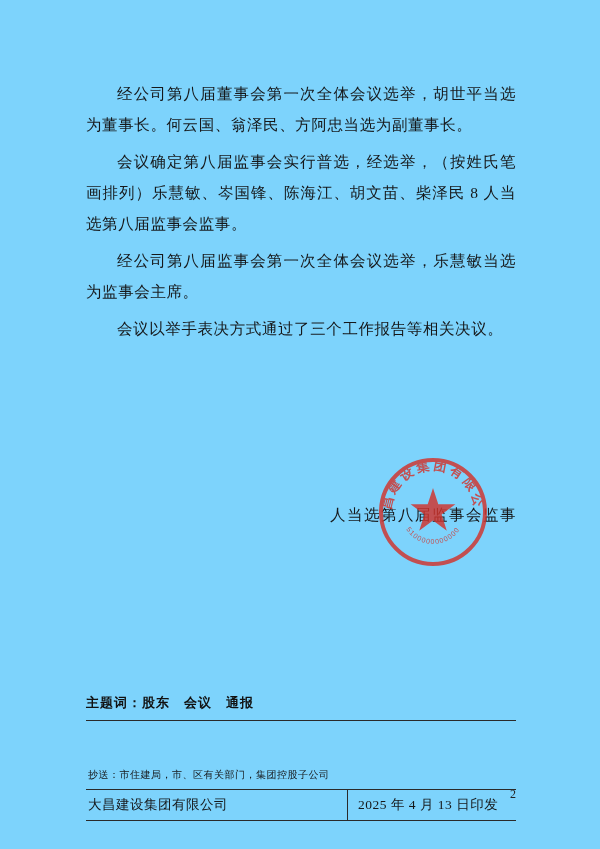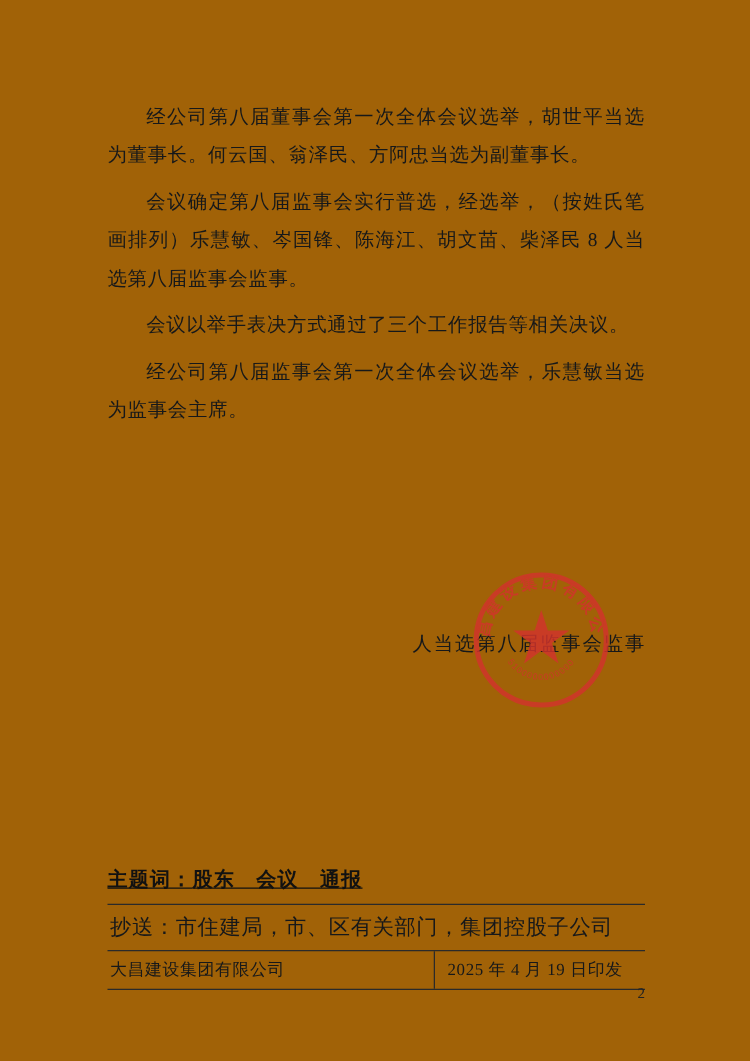--- a/index.html
+++ b/index.html
@@ -11,21 +11,21 @@
     height: 849px;
     background: #ffffff;
     font-family: "Liberation Serif", "DejaVu Serif", serif;
     color: #1a1a1a;
     overflow: hidden;
   }
   .page {
     position: relative;
     width: 600px;
     height: 849px;
-    background: #a16207;
+    background: #7dd3fc;
   }
   .content {
     position: absolute;
     left: 86px;
     top: 78px;
     width: 430px;
   }
   .para {
     font-size: 15.5px;
     line-height: 31px;
@@ -58,36 +58,36 @@
     opacity: 0.82;
   }
   
   .footer {
     position: absolute;
     left: 86px;
     top: 694px;
     width: 430px;
   }
   .keywords {
-    font-size: 16px;
+    font-size: 13px;
     font-weight: bold;
     letter-spacing: 1px;
     padding-bottom: 8px;
     color: #111;
-    text-decoration: underline;
   }
   .rule {
     border-top: 1px solid #2a2a2a;
     height: 0;
   }
   .cc-row {
-    font-size: 17px;
+    font-size: 10px;
     letter-spacing: 0.5px;
     padding: 6px 0 7px 2px;
     color: #16181a;
+    margin-top: 41px;
   }
   .bottom-row {
     display: flex;
     font-size: 13.5px;
     letter-spacing: 0.5px;
     color: #16181a;
   }
   .bottom-left {
     flex: 1 1 auto;
     padding: 6px 0 6px 2px;
@@ -107,22 +107,22 @@
   }
 </style>
 </head>
 <body>
 
 <div class="page">
 
   <div class="content">
     <p class="para">经公司第八届董事会第一次全体会议选举，胡世平当选为董事长。何云国、翁泽民、方阿忠当选为副董事长。</p>
     <p class="para">会议确定第八届监事会实行普选，经选举，（按姓氏笔画排列）乐慧敏、岑国锋、陈海江、胡文苗、柴泽民 8 人当选第八届监事会监事。</p>
+    <p class="para">经公司第八届监事会第一次全体会议选举，乐慧敏当选为监事会主席。</p>
     <p class="para">会议以举手表决方式通过了三个工作报告等相关决议。</p>
-    <p class="para">经公司第八届监事会第一次全体会议选举，乐慧敏当选为监事会主席。</p>
   </div>
 
   <div class="date-line">人当选第八届监事会监事</div>
 
   <div class="seal">
     <svg width="120" height="120" viewBox="0 0 120 120" xmlns="http://www.w3.org/2000/svg">
       <defs>
         <path id="sealArc" d="M 18,60 A 42,42 0 1 1 102,60"></path>
         <path id="sealArcBottom" d="M 28,60 A 32,32 0 0 0 92,60"></path>
       </defs>
@@ -143,20 +143,20 @@
     <div class="keywords">
       <span>主题词：</span><span>股东　会议　通报</span>
     </div>
     <div class="rule"></div>
     <div class="cc-row">
       <span>抄送：</span><span>市住建局，市、区有关部门，集团控股子公司</span>
     </div>
     <div class="rule"></div>
     <div class="bottom-row">
       <div class="bottom-left">大昌建设集团有限公司</div>
-      <div class="bottom-right">2025 年 4 月 19 日印发</div>
+      <div class="bottom-right">2025 年 4 月 13 日印发</div>
     </div>
     <div class="rule"></div>
   </div>
 
   <div class="page-number">2</div>
 
 </div>
 
 </body></html>

